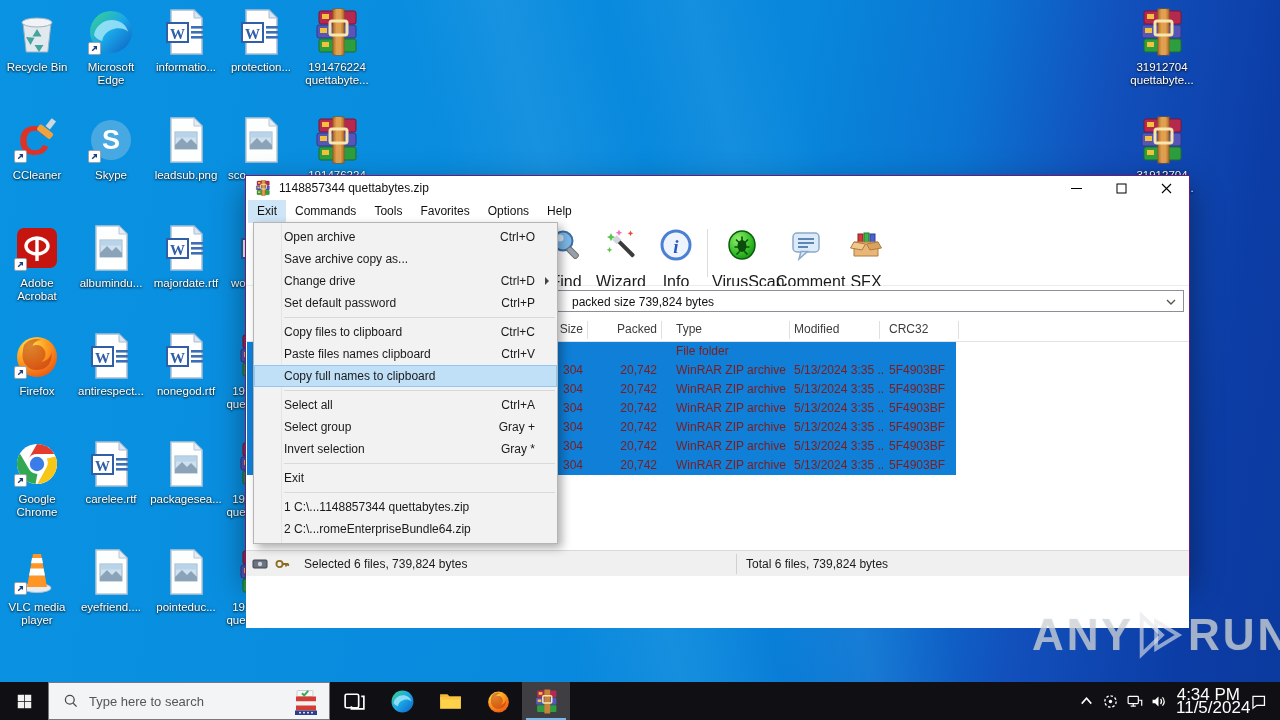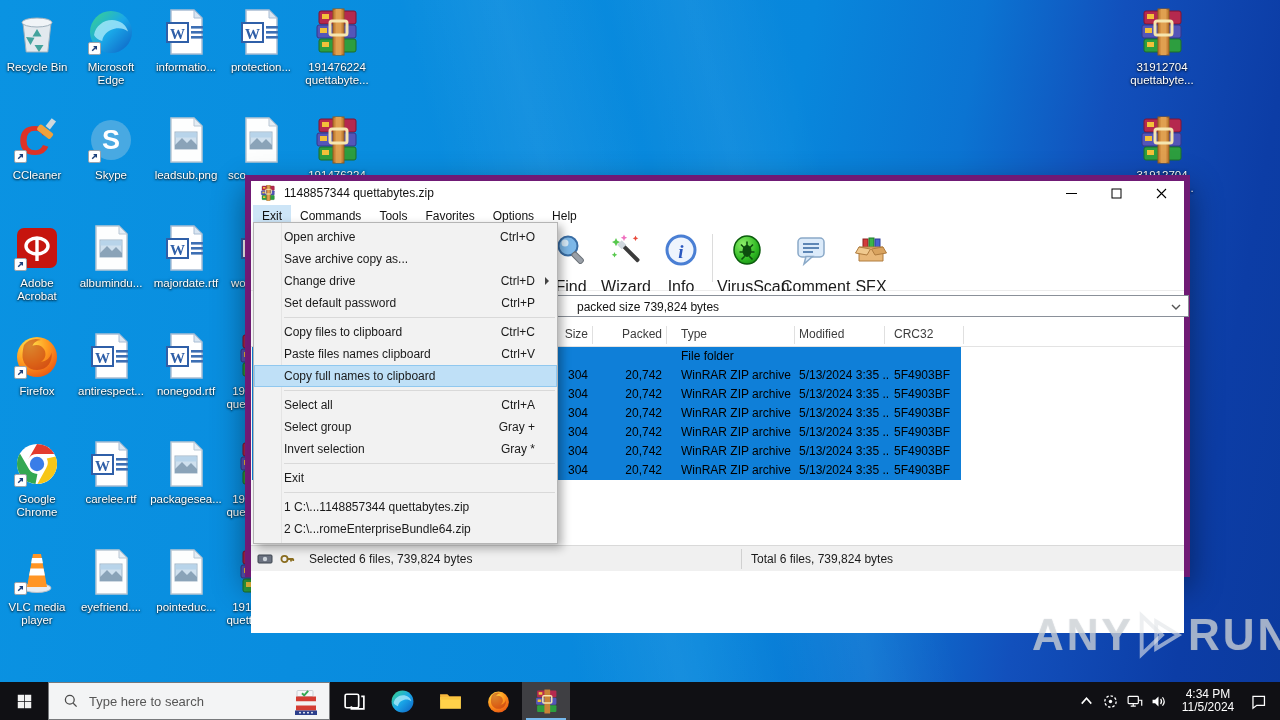--- a/index.html
+++ b/index.html
@@ -19,21 +19,21 @@
   .di-icon { position:relative; width:48px; height:48px; margin:0 auto; }
   .di-icon svg { width:100%; height:100%; display:block; }
   .di-label { margin-top:5px; font-size:11.5px; line-height:13px; color:#fff;
     white-space:pre-line; text-shadow:0 1px 2px rgba(0,0,0,.8), 0 0 3px rgba(0,0,0,.5); }
   .shortcut-badge { position:absolute; left:1px; bottom:1px; width:13px; height:13px;
     background:#fff; border:1px solid #9aa4ad; border-radius:2px; }
   .shortcut-badge svg { width:100%; height:100%; }
 
   
   #winrar { position:absolute; left:245px; top:175px; width:945px; height:402px;
-    background:#fff; border:6px solid #701a75; box-shadow:0 12px 30px rgba(0,0,0,.42); z-index:10; }
+    background:#fff; border:1px solid #701a75; box-shadow:0 12px 30px rgba(0,0,0,.42); z-index:10; }
   #titlebar { position:absolute; left:0; top:0; width:100%; height:24px; background:#fff;
     display:flex; align-items:center; }
   #title-icon { width:16px; height:16px; margin-left:9px; }
   #title-icon svg { width:16px; height:16px; }
   #title-text { margin-left:8px; font-size:12px; color:#111; }
   .caption-btn { position:absolute; top:0; width:45px; height:24px; display:flex;
     align-items:center; justify-content:center; cursor:pointer; }
   #btn-min { right:90px; } #btn-max { right:45px; } #btn-close { right:0; }
 
   #menubar { position:absolute; left:0; top:24px; width:100%; height:23px; background:#fff;
@@ -56,21 +56,21 @@
   #address-chevron { position:absolute; right:6px; top:5px; width:12px; height:12px; }
 
   #listheader { position:absolute; left:0; top:142px; width:100%; height:24px; background:#fff;
     border-bottom:1px solid #e3e3e3; font-size:12px; color:#3c3c3c; }
   .col-sep { position:absolute; top:3px; width:1px; height:18px; background:#e0e0e0; }
   .hcell { position:absolute; top:4px; white-space:nowrap; }
 
   #listbody { position:absolute; left:0; top:166px; width:100%; height:286px; background:#fff; }
   .lv-row { position:relative; width:100%; height:19px; font-size:12px; color:#111; }
   .lv-row .sel-bg { position:absolute; left:1px; top:0; width:709px; height:19px; background:#0f7fd8; }
-  .lv-row.selected { color:#000000; }
+  .lv-row.selected { color:#7f1d1d; }
   .cell { position:absolute; top:2px; white-space:nowrap; overflow:hidden; }
   .c-size   { left:255px; width:82px;  text-align:right; }
   .c-packed { left:345px; width:66px;  text-align:right; }
   .c-type   { left:430px; width:110px; }
   .c-mod    { left:548px; width:90px;  }
   .c-crc    { left:643px; width:66px;  }
 
   #statusbar { position:absolute; left:0; bottom:0; width:100%; height:26px; background:#f0f0f0;
     border-top:1px solid #d9d9d9; font-size:12px; color:#1a1a1a; display:flex; align-items:center; }
   .sb-icon { width:16px; height:16px; margin-left:6px; }
@@ -108,21 +108,21 @@
   #search-box .sg { width:16px; height:16px; margin-left:14px; }
   #search-text { margin-left:10px; font-size:13px; color:#565656; }
   #search-badge { position:absolute; right:8px; top:4px; width:30px; height:30px; }
   .tb-app { height:38px; width:48px; display:flex; align-items:center; justify-content:center; position:relative; }
   .tb-app svg { width:25px; height:25px; }
   .tb-app.active { background:rgba(255,255,255,.20); }
   .tb-app.active::after { content:""; position:absolute; left:4px; right:4px; bottom:0; height:2px; background:#76b9ed; }
   #tray { position:absolute; right:0; top:0; height:38px; display:flex; align-items:center; }
   .tray-icon { width:24px; height:24px; display:flex; align-items:center; justify-content:center; }
   .tray-icon svg { width:17px; height:17px; }
-  #clock { width:64px; text-align:center; color:#fff; font-size:12px; line-height:13px; margin:0 6px; }
+  #clock { width:64px; text-align:right; color:#fff; font-size:17px; line-height:13px; margin:0 6px; }
   #action-center { margin-right:10px; }
 </style>
 </head>
 <body>
 
 <div id="stage">
   <div id="wallpaper"></div>
   <div id="desktop-icons">
       <div class="desktop-icon" style="left: -3px; top: 8px;">
         <div class="di-icon">

